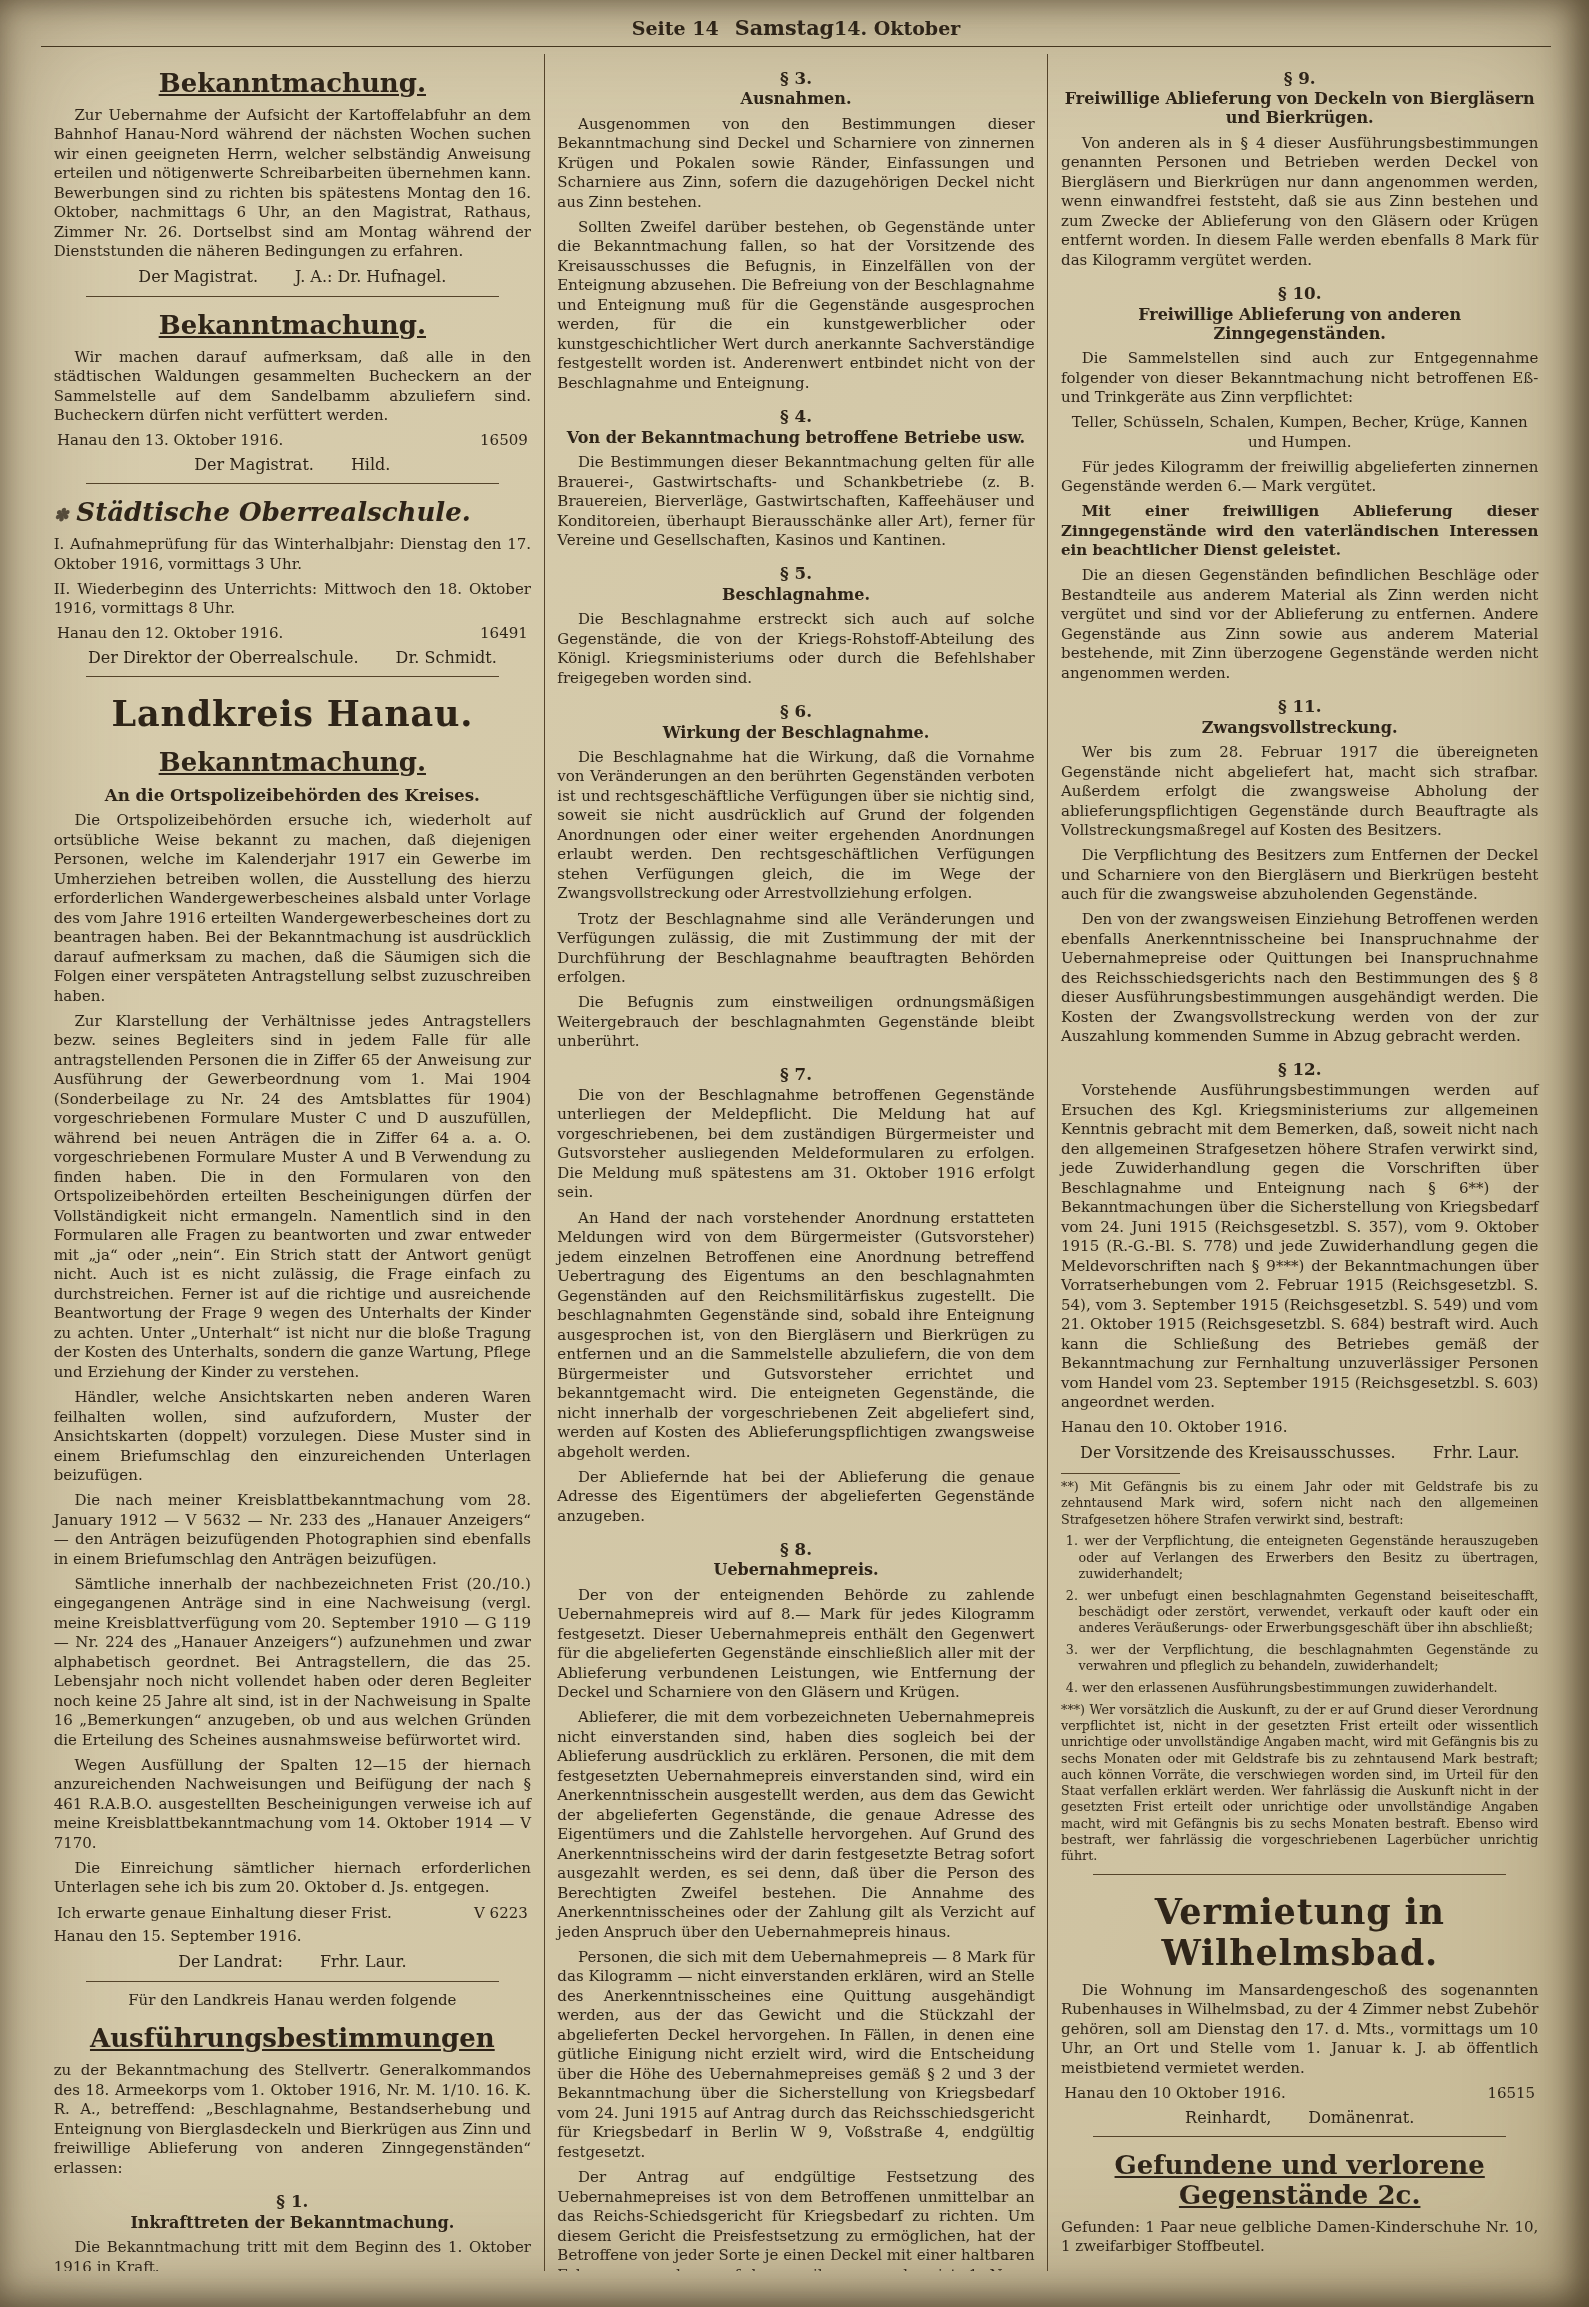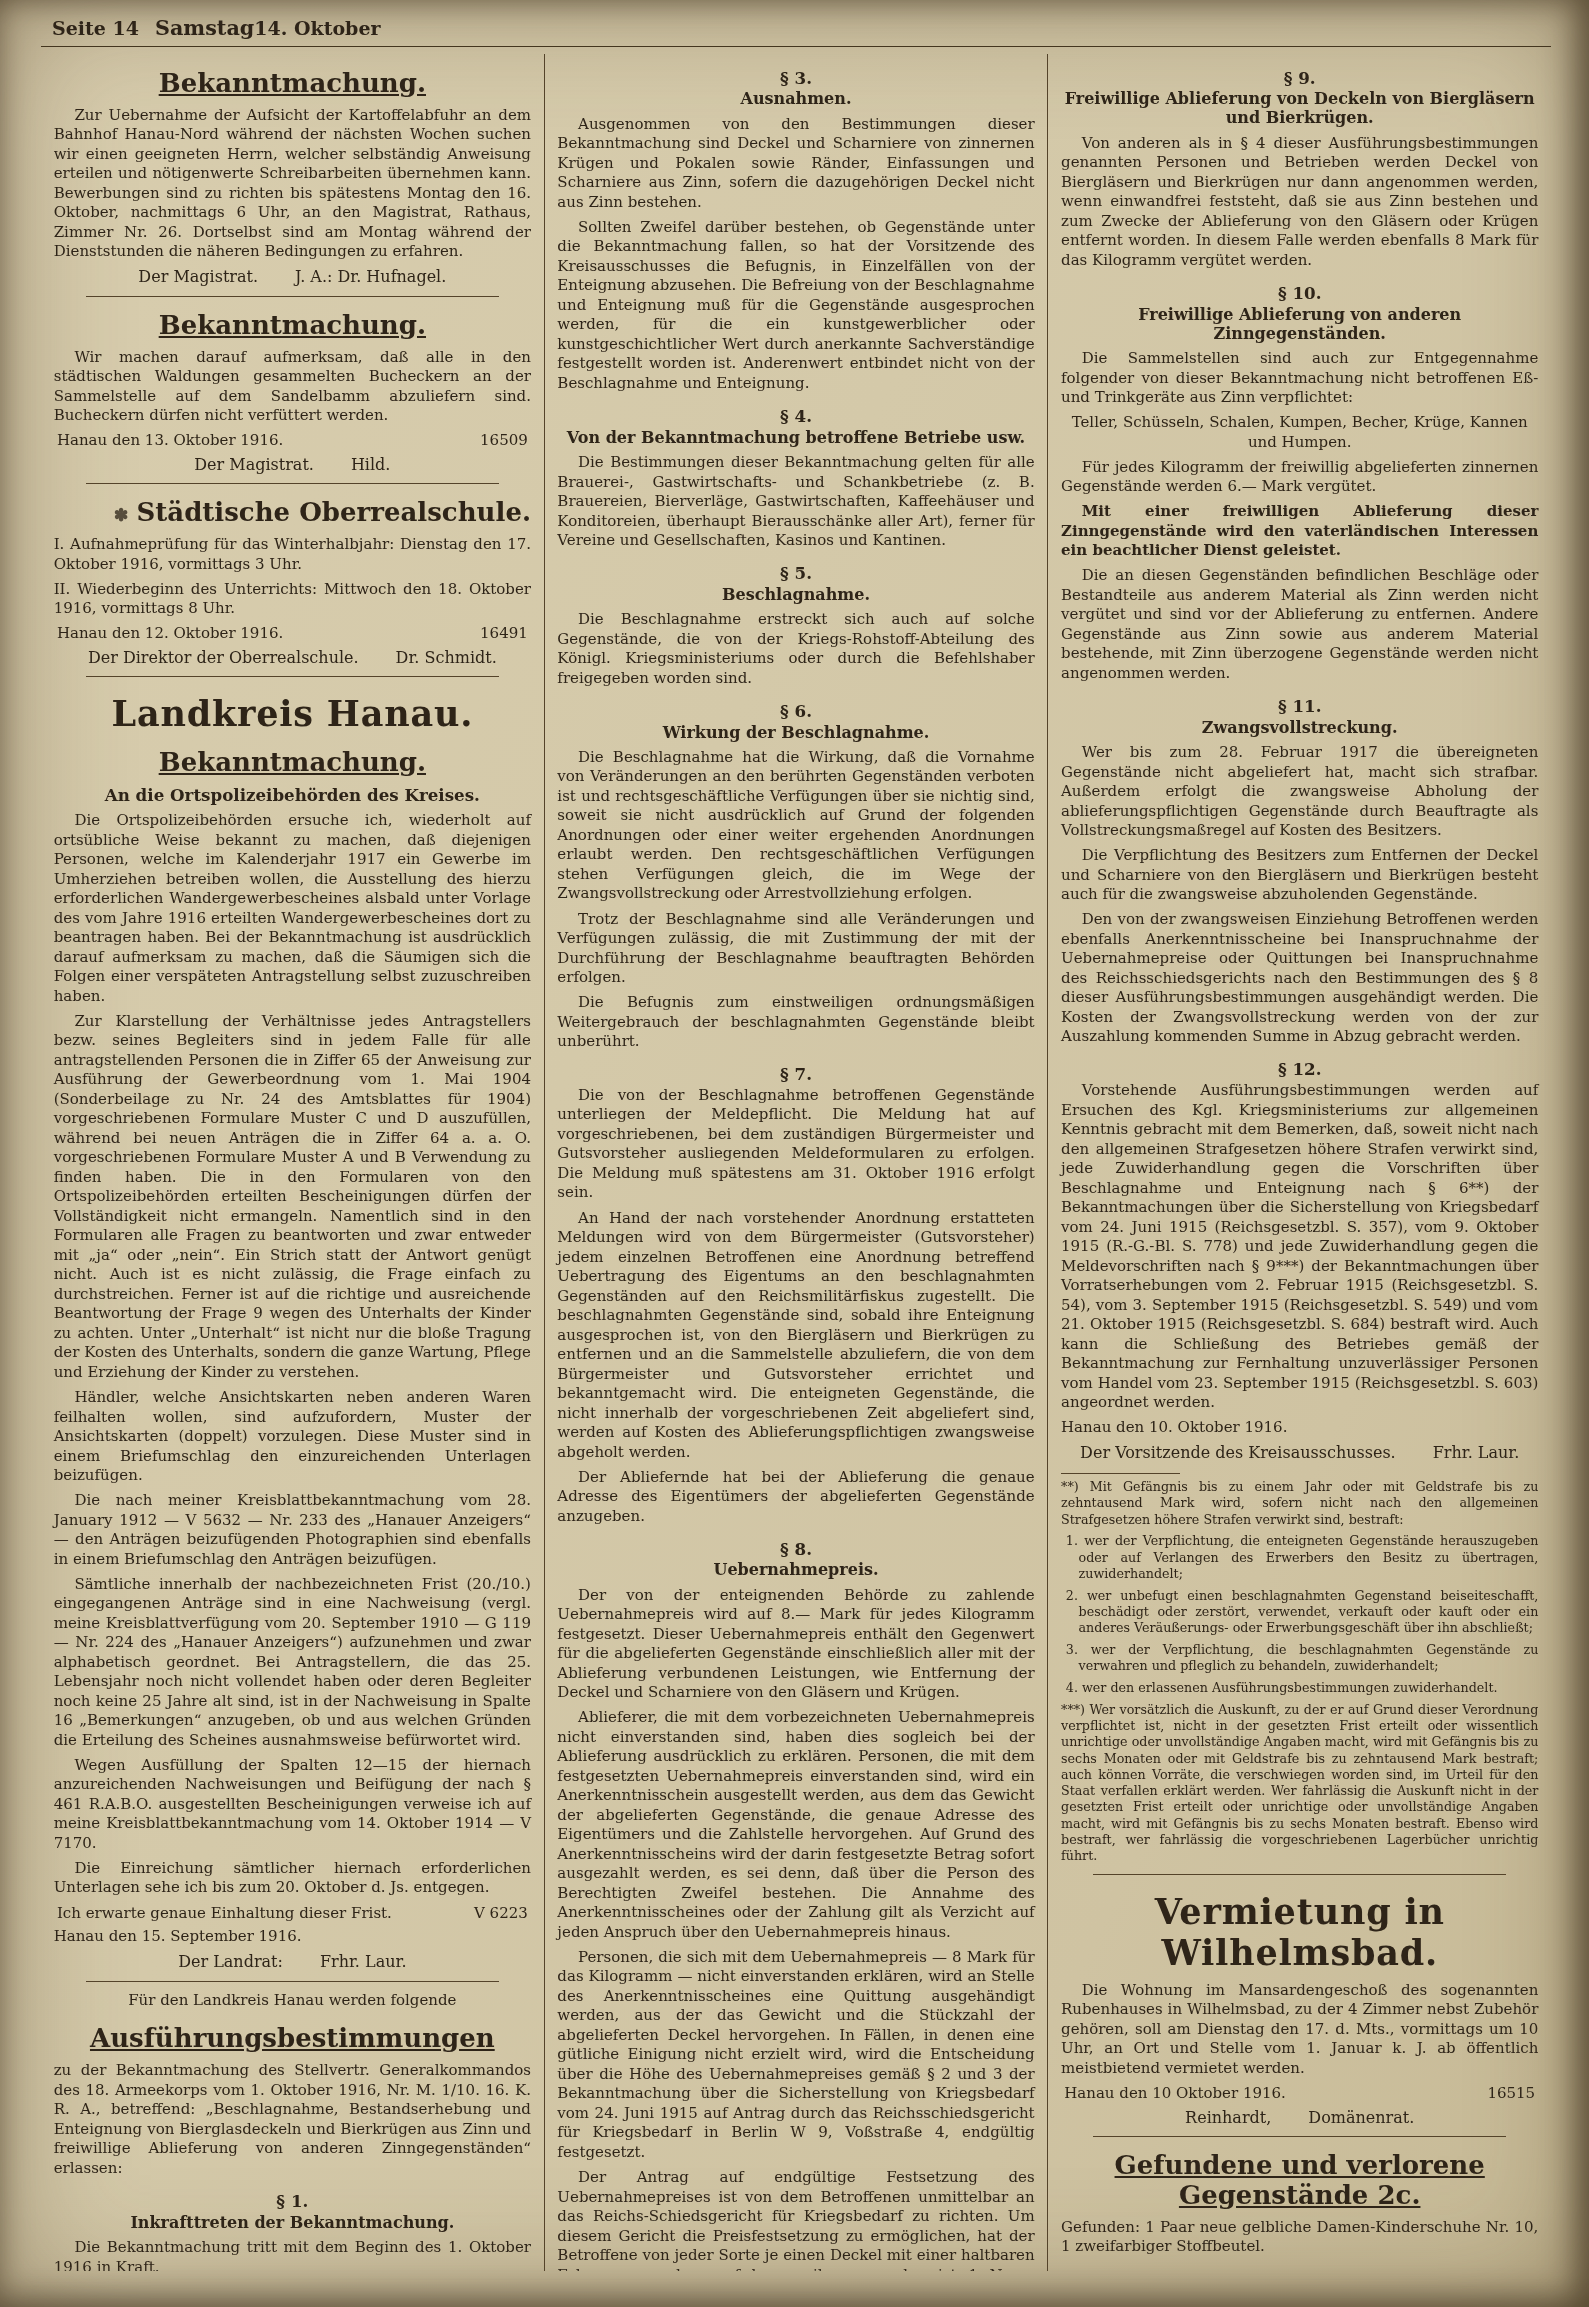--- a/index.html
+++ b/index.html
@@ -5,33 +5,33 @@
   html,body{margin:0;padding:0;background:#8f8468;}
   .page{
     position:relative;width:1589px;height:2307px;margin:0 auto;
     background:linear-gradient(115deg,#d8cdae 0%,#d4c9a9 40%,#cfc3a2 75%,#c6b995 100%);
     box-shadow:inset 0 0 127px rgba(80,60,30,.45), inset -14.3px 0 32px rgba(40,30,15,.5), inset 0 -11px 32px rgba(40,30,15,.35);
     font-family:"DejaVu Serif","Liberation Serif",serif;
     color:#2e2418;overflow:hidden;box-sizing:border-box;
     padding:11px 38px 24px 41px;
   }
   .masthead{
-    display:flex;justify-content:flex-start;align-items:baseline;
+    display:flex;justify-content:center;align-items:baseline;
     font-weight:bold;font-size:19px;padding:4.8px 11px 6.4px;
     border-bottom:1.6px solid #43351f;
   }
   .masthead .center{font-size:20.7px;margin-left:16px;}
   .cols{display:flex;margin-top:6.4px;height:2217px;}
   .col{flex:1 1 0;padding:1.6px 12.7px 0 12.7px;overflow:hidden;}
   .col + .col{border-left:0.8px solid #54432a;}
 
   .blk{margin:0 0 5.6px;}
   .h-lg{font-size:35px;font-weight:bold;text-align:center;margin:16px 0 8px;letter-spacing:0.8px;}
   .h{font-size:26px;font-weight:bold;text-align:center;margin:12.7px 0 8px;text-decoration:underline;}
-  .h-orn{font-size:26px;font-weight:bold;text-align:right;margin:12.7px 0 8px;}
+  .h-orn{font-size:26px;font-weight:bold;text-align:left;margin:12.7px 0 8px;font-style:italic;}
   .h-orn .orn{font-size:17.5px;margin-right:8px;opacity:.75;}
   .h-sub{font-size:16.7px;font-weight:bold;text-align:center;margin:1.6px 0 6.4px;}
   .sec{font-size:16.7px;font-weight:bold;text-align:center;margin:12.7px 0 1.6px;}
   .sech{font-size:16px;font-weight:bold;text-align:center;margin:0 0 6.4px;}
   .p,.pni,.pc,.pb{font-size:15px;line-height:1.3;text-align:justify;}
   .p{text-indent:20.7px;}
   .pc{text-align:center;}
   .pb{font-weight:bold;text-indent:20.7px;}
   .sig{display:flex;justify-content:center;gap:37px;font-size:16px;margin:1.6px 0 8px;}
   .dateline{display:flex;justify-content:space-between;font-size:15px;padding:0 3.2px;}

